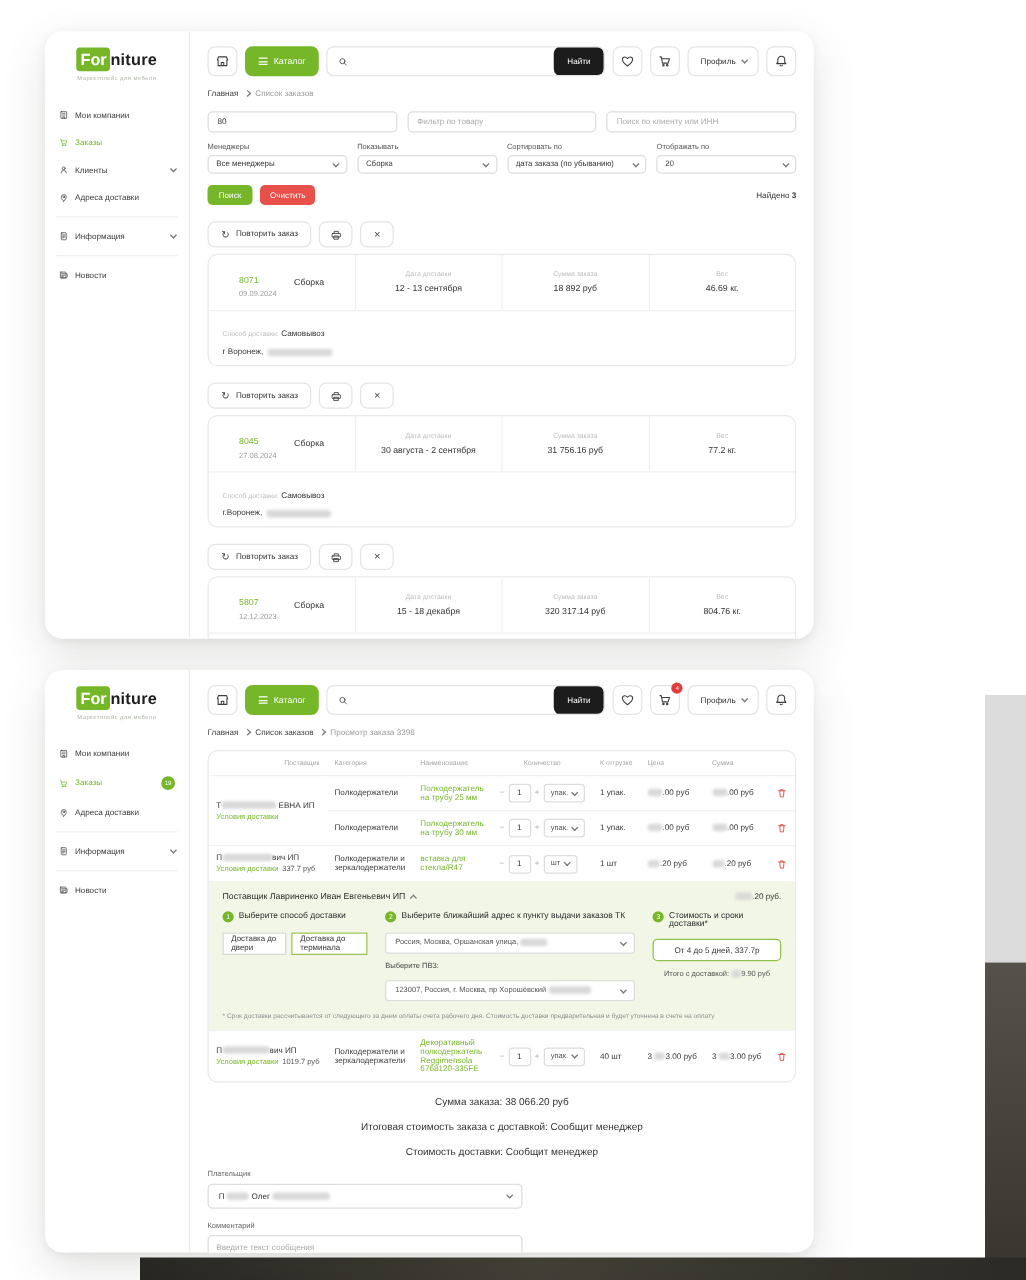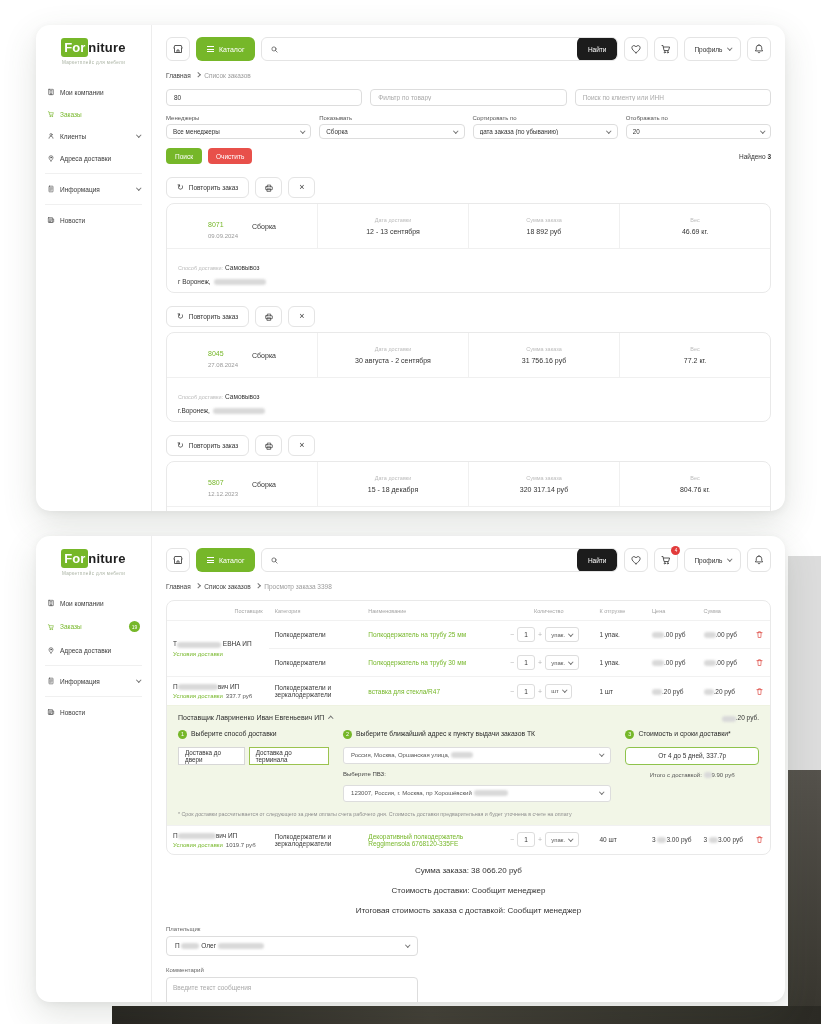--- a/index.html
+++ b/index.html
@@ -4,21 +4,21 @@
 <style>
   * { margin:0; padding:0; box-sizing:border-box; }
   html,body { width:821px; height:1024px; }
   body { background:#fff; font-family:"Liberation Sans", sans-serif; position:relative; overflow:hidden; }
 
   
   .bd-gray  { position:absolute; right:0; top:556px; width:33px; height:214px; background:#dcdcdc; }
   .bd-dark1 { position:absolute; right:0; top:770px; width:33px; height:240px; background:linear-gradient(180deg,#55524c,#38362f); }
   .bd-dark2 { position:absolute; left:112px; right:0; top:1006px; height:18px; background:linear-gradient(90deg,#262420,#413e36 45%,#2b2a24); }
 
-  .card { position:absolute; left:36px; width:749px; background:#fff; border-radius:14px;
+  .card { position:absolute; left:36px; width:615px; background:#fff; border-radius:14px;
           box-shadow:0 12px 34px rgba(70,80,60,.16), 0 2px 8px rgba(0,0,0,.05); display:flex; overflow:hidden; z-index:2; }
   #app1 { top:25px; height:486px; }
   #app2 { top:536px; height:466px; }
 
   
   .sb { width:116px; border-right:1px solid #ededed; padding:13px 9px; flex-shrink:0; }
   .logo-row { display:flex; justify-content:center; align-items:center; }
   .logo-for { background:#76b729; color:#fff; font-weight:bold; font-size:13px; padding:2px 3px; border-radius:3px; }
   .logo-rest { color:#1e1e1e; font-weight:bold; font-size:13px; letter-spacing:.2px; }
   .tagline { font-size:4.6px; color:#a9b2a2; text-align:center; margin-top:3px; letter-spacing:.4px; }
@@ -725,22 +725,22 @@
                 <svg viewBox="0 0 24 24">
                   <path d="M5 7h14M9.5 7V4.5h5V7M7.5 7l1 13h7l1-13"></path>
                 </svg>
               </td>
           </tr>
         </tbody>
       </table>
     </div>
 
     <div class="sum-line">Сумма заказа: 38 066.20 руб</div>
+    <div class="sum-line">Итоговая стоимость заказа с доставкой: Сообщит менеджер</div>
     <div class="sum-line">Стоимость доставки: Сообщит менеджер</div>
-    <div class="sum-line">Итоговая стоимость заказа с доставкой: Сообщит менеджер</div>
 
     <div class="fld-label">Плательщик</div>
     <div class="payer-box">
       <span><span>П</span> <span class="rb" style="width:18px"></span> <span>Олег</span> <span class="rb" style="width:46px"></span></span>
       <span class="chev"></span>
     </div>
 
     <div class="fld-label">Комментарий</div>
     <textarea class="comment" placeholder="Введите текст сообщения" style=""></textarea>
 

